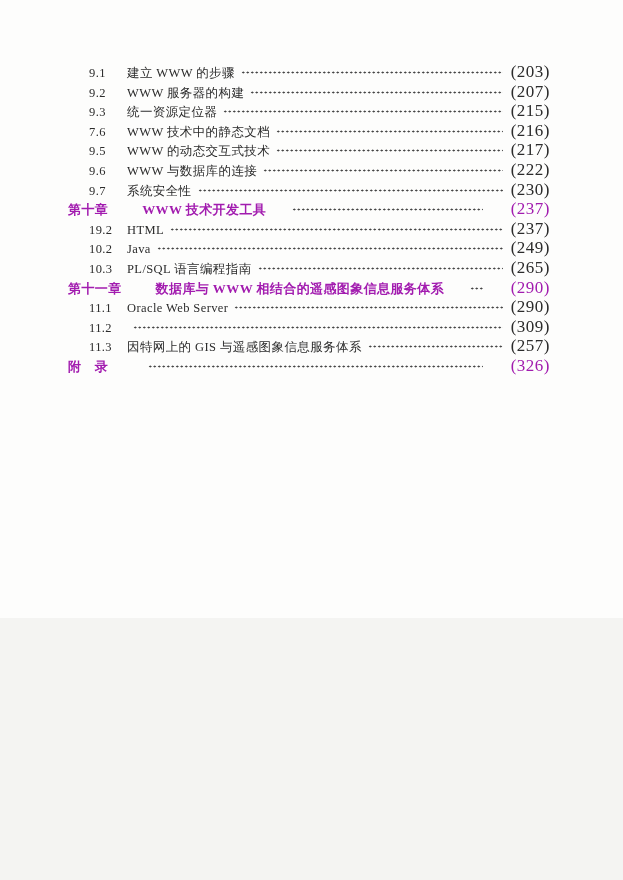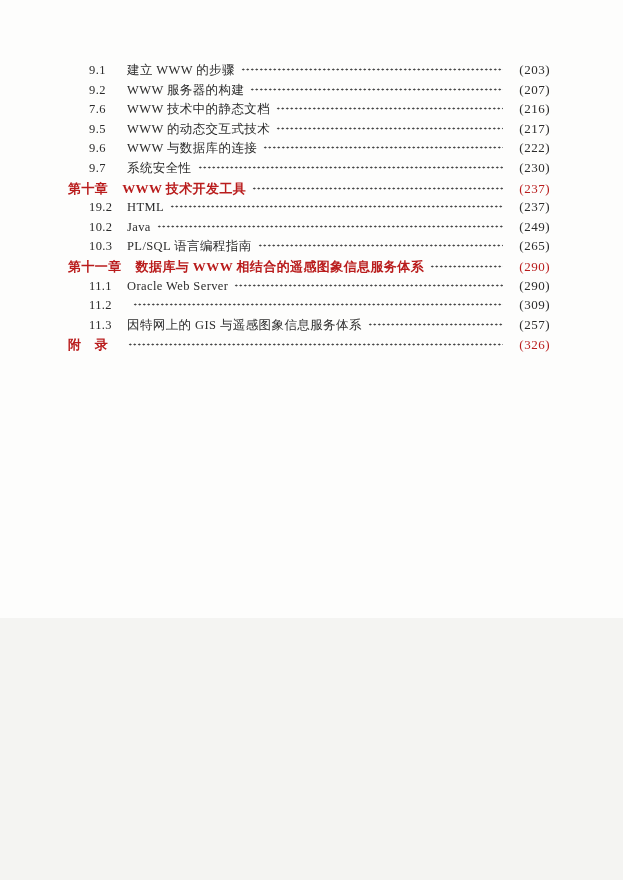--- a/index.html
+++ b/index.html
@@ -27,40 +27,40 @@
     font-size: 12.5px;
     letter-spacing: 0.4px;
     white-space: nowrap;
   }
   .row.section { padding-left: 21px; }
   .row.section .num {
     flex: none;
     width: 38px;
     font-family: "Liberation Serif", "DejaVu Serif", serif;
   }
-  .row.chapter { font-weight: bold; font-size: 13px; color: #b91c1c; }
+  .row.chapter { font-weight: bold; font-size: 13px; color: #a21caf; gap: 20px; }
   .row.chapter .num { flex: none; margin-right: 14px; }
   .row.plain { font-weight: bold; font-size: 13px; color: #222; }
   .title { flex: none; }
   .leader {
     flex: 1;
     height: 9px;
     margin: 0 5px 0 6px;
     background-image: radial-gradient(circle, #3c3c3c 0.85px, rgba(0,0,0,0) 1.15px);
     background-size: 4.5px 9px;
     background-repeat: repeat-x;
     background-position: left center;
     min-width: 8px;
   }
   .pagenum {
     flex: none;
     width: 42px;
     text-align: right;
     font-weight: normal;
-    font-size: 13px;
+    font-size: 17px;
     letter-spacing: 0.5px;
   }
   .footer-marker {
     position: absolute;
     left: 74px; top: 782px;
     font-size: 8.5px;
     color: #8f8f8f;
     letter-spacing: 1px;
   }
 </style>
@@ -73,20 +73,26 @@
     <span class="num">9.1</span>
     <span class="title">建立 WWW 的步骤</span>
     <span class="leader"></span>
     <span class="pagenum">(203)</span>
   </div>
       <div class="row section">
     <span class="num">9.2</span>
     <span class="title">WWW 服务器的构建</span>
     <span class="leader"></span>
     <span class="pagenum">(207)</span>
+  </div>
+      <div class="row section">
+    <span class="num">9.3</span>
+    <span class="title">统一资源定位器</span>
+    <span class="leader"></span>
+    <span class="pagenum">(215)</span>
   </div>
       <div class="row section">
     <span class="num">7.6</span>
     <span class="title">WWW 技术中的静态文档</span>
     <span class="leader"></span>
     <span class="pagenum">(216)</span>
   </div>
       <div class="row section">
     <span class="num">9.5</span>
     <span class="title">WWW 的动态交互式技术</span>

